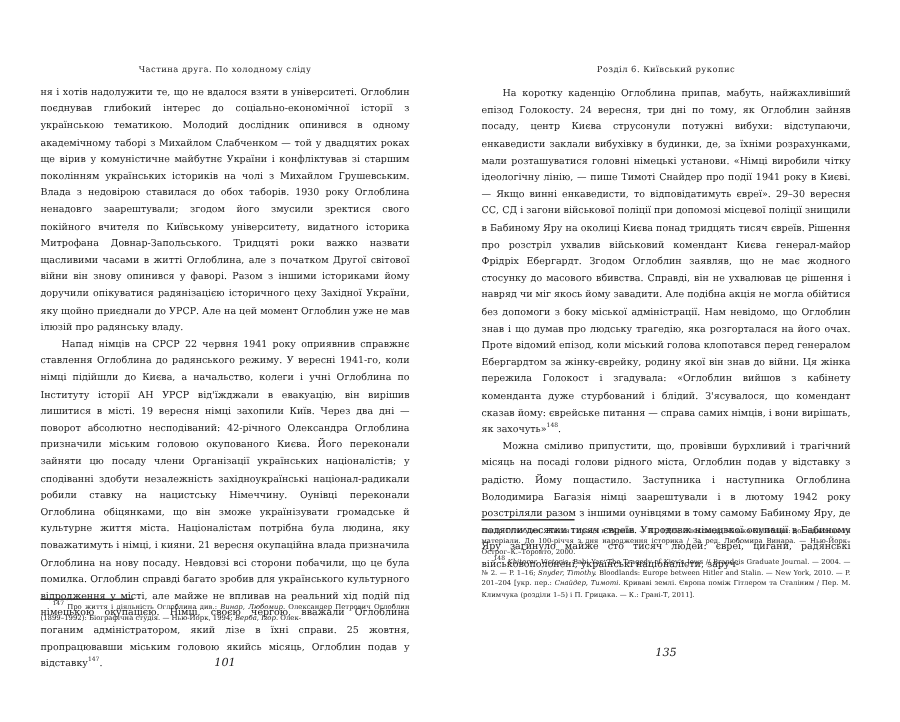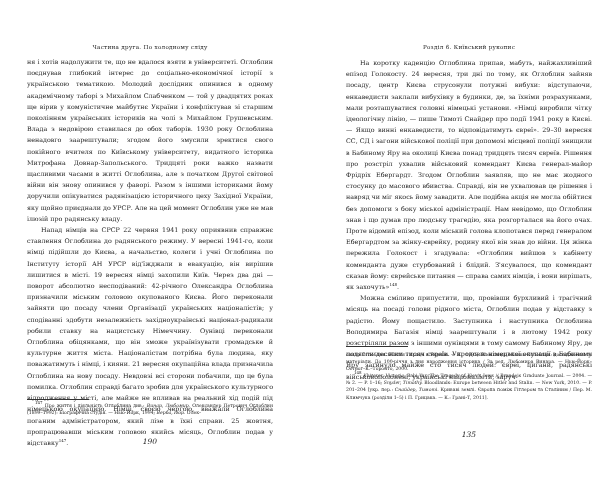--- a/index.html
+++ b/index.html
@@ -1,21 +1,21 @@
 <!DOCTYPE html>
 <html><head>
 <meta charset="utf-8">
 <style>
   html, body { margin: 0; padding: 0; background: #ffffff; }
   body { width: 600px; height: 481px; overflow: hidden; position: relative;
          font-family: "DejaVu Serif", "Liberation Serif", serif; color: #1a1a1a; }
   .spread { position: absolute; left: 0; top: 0; width: 600px; height: 481px; background: #ffffff; }
   .page { position: absolute; top: 0; height: 481px; }
   .page.left  { left: 27px;  width: 246px; }
-  .page.right { left: 346px; width: 246px; }
+  .page.right { left: 321px; width: 246px; }
   .running-head { position: absolute; top: 44px; left: 0; width: 100%; text-align: center;
                   font-size: 5.6px; letter-spacing: 0.3px; color: #222; }
   .body-text { position: absolute; top: 56px; left: 0; width: 100%;
                font-size: 6.35px; line-height: 11.2px; text-align: justify; color: #1c1c1c; }
   .body-text p { margin: 0; }
   .body-text p.indent { text-indent: 14px; }
   .right .body-text { top: 57px; }
   sup { font-size: 4px; line-height: 0; vertical-align: super; }
   .fn-rule { position: absolute; height: 0; border-top: 0.8px solid #333; width: 62px; left: 0; }
   .left .fn-rule { top: 399px; }
@@ -39,21 +39,21 @@
   <div class="page left">
     <div class="running-head">Частина друга. По холодному сліду</div>
     <div class="body-text">
       <p>ня і хотів надолужити те, що не вдалося взяти в університеті. Оглоблин поєднував глибокий інтерес до соціально-економічної історії з українською тематикою. Молодий дослідник опинився в одному академічному таборі з Михайлом Слабченком — той у двадцятих роках ще вірив у комуністичне майбутнє України і конфліктував зі старшим поколінням українських істориків на чолі з Михайлом Грушевським. Влада з недовірою ставилася до обох таборів. 1930 року Оглоблина ненадовго заарештували; згодом його змусили зректися свого покійного вчителя по Київському університету, видатного історика Митрофана Довнар-Запольського. Тридцяті роки важко назвати щасливими часами в житті Оглоблина, але з початком Другої світової війни він знову опинився у фаворі. Разом з іншими істориками йому доручили опікуватися радянізацією історичного цеху Західної України, яку щойно приєднали до УРСР. Але на цей момент Оглоблин уже не мав ілюзій про радянську владу.</p>
       <p class="indent"><span>Напад німців на СРСР 22 червня 1941 року оприявнив справжнє ставлення Оглоблина до радянського режиму. У вересні 1941-го, коли німці підійшли до Києва, а начальство, колеги і учні Оглоблина по Інституту історії АН УРСР від'їжджали в евакуацію, він вирішив лишитися в місті. 19 вересня німці захопили Київ. Через два дні — поворот абсолютно несподіваний: 42-річного Олександра Оглоблина призначили міським головою окупованого Києва. Його переконали зайняти цю посаду члени Організації українських націоналістів; у сподіванні здобути незалежність західноукраїнські націонал-радикали робили ставку на нацистську Німеччину. Оунівці переконали Оглоблина обіцянками, що він зможе українізувати громадське й культурне життя міста. Націоналістам потрібна була людина, яку поважатимуть і німці, і кияни. 21 вересня окупаційна влада призначила Оглоблина на нову посаду. Невдовзі всі сторони побачили, що це була помилка. Оглоблин справді багато зробив для українського культурного відродження у місті, але майже не впливав на реальний хід подій під німецькою окупацією. Німці, своєю чергою, вважали Оглоблина поганим адміністратором, який лізе в їхні справи. 25 жовтня, пропрацювавши міським головою якийсь місяць, Оглоблин подав у відставку</span><sup>147</sup>.</p>
     </div>
     <div class="fn-rule"></div>
     <div class="footnotes">
       <p class="fn"><sup>147</sup>&nbsp;<span>Про життя і діяльність Оглоблина див.: </span><i>Винар, Любомир.</i><span> Олександер Петрович Оглоблин (1899–1992): Біографічна студія. — Нью-Йорк, 1994; </span><i>Верба, Ігор.</i><span> Олек-</span></p>
     </div>
-    <div class="folio">190</div>
+    <div class="folio">101</div>
   </div>
 
   <div class="page right">
     <div class="running-head">Розділ 6. Київський рукопис</div>
     <div class="body-text">
       <p class="indent"><span>На коротку каденцію Оглоблина припав, мабуть, найжахливіший епізод Голокосту. 24 вересня, три дні по тому, як Оглоблин зайняв посаду, центр Києва струсонули потужні вибухи: відступаючи, енкаведисти заклали вибухівку в будинки, де, за їхніми розрахунками, мали розташуватися головні німецькі установи. «Німці виробили чітку ідеологічну лінію, — пише Тимоті Снайдер про події 1941 року в Києві. — Якщо винні енкаведисти, то відповідатимуть євреї». 29–30 вересня СС, СД і загони військової поліції при допомозі місцевої поліції знищили в Бабиному Яру на околиці Києва понад тридцять тисяч євреїв. Рішення про розстріл ухвалив військовий комендант Києва генерал-майор Фрідріх Ебергардт. Згодом Оглоблин заявляв, що не має жодного стосунку до масового вбивства. Справді, він не ухвалював це рішення і навряд чи міг якось йому завадити. Але подібна акція не могла обійтися без допомоги з боку міської адміністрації. Нам невідомо, що Оглоблин знав і що думав про людську трагедію, яка розгорталася на його очах. Проте відомий епізод, коли міський голова клопотався перед генералом Ебергардтом за жінку-єврейку, родину якої він знав до війни. Ця жінка пережила Голокост і згадувала: «Оглоблин вийшов з кабінету коменданта дуже стурбований і блідий. З'ясувалося, що комендант сказав йому: єврейське питання — справа самих німців, і вони вирішать, як захочуть»</span><sup>148</sup>.</p>
       <p class="indent">Можна сміливо припустити, що, провівши бурхливий і трагічний місяць на посаді голови рідного міста, Оглоблин подав у відставку з радістю. Йому пощастило. Заступника і наступника Оглоблина Володимира Багазія німці заарештували і в лютому 1942 року розстріляли разом з іншими оунівцями в тому самому Бабиному Яру, де полягли десятки тисяч євреїв. Упродовж німецької окупації в Бабиному Яру загинуло майже сто тисяч людей: євреї, цигани, радянські військовополонені, українські націоналісти, заруч-</p>
     </div>
     <div class="fn-rule"></div>
     <div class="footnotes">

